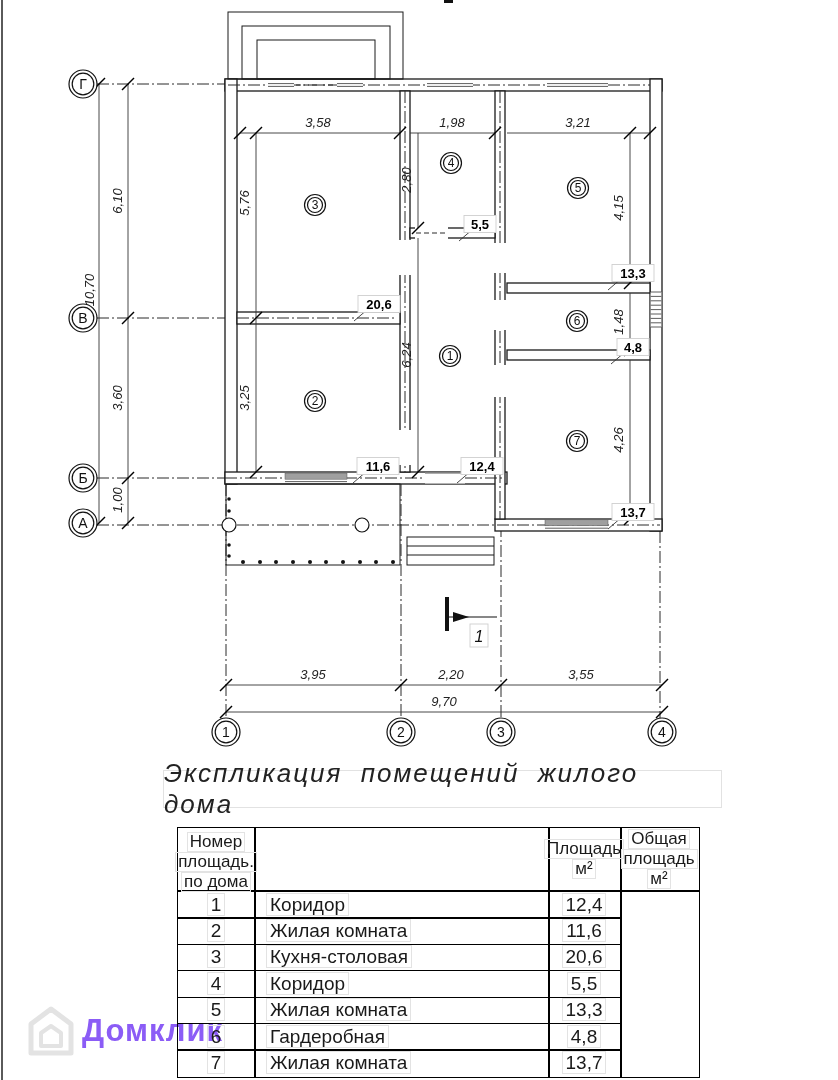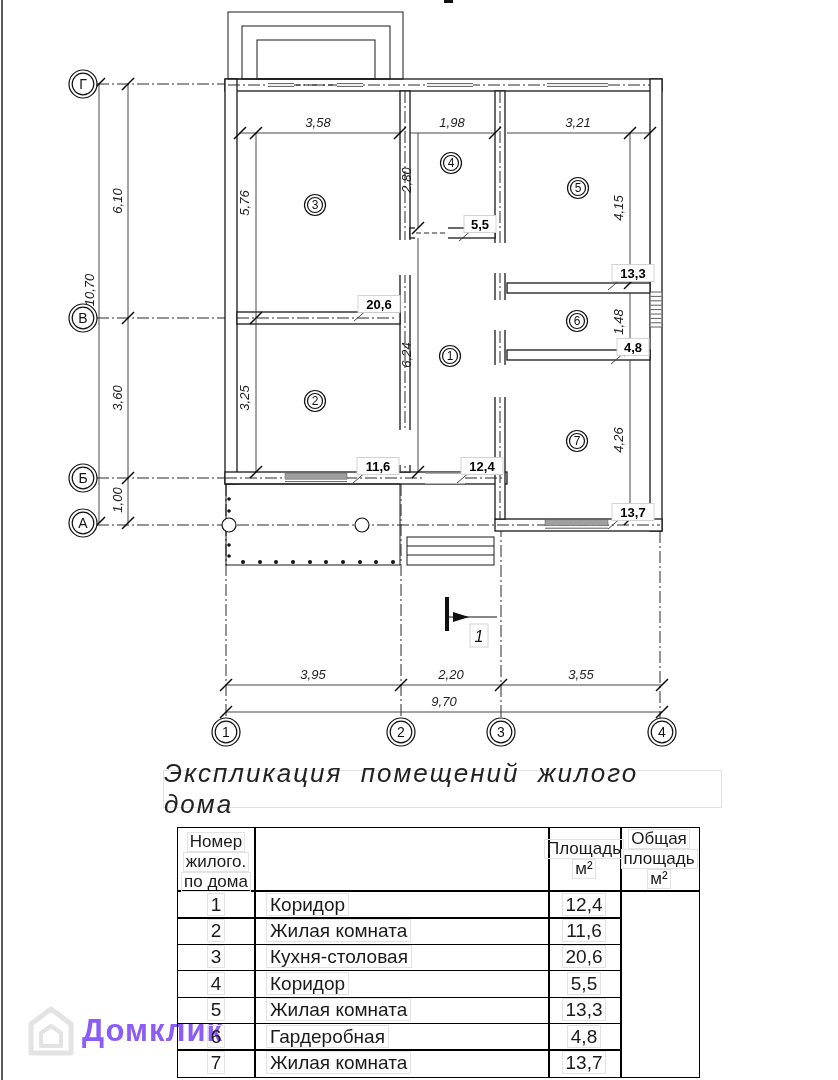--- a/index.html
+++ b/index.html
@@ -333,21 +333,21 @@
     <div class="hdr-line"></div>
     <div class="hl" style="top:89.4px;width:442px"></div>
     <div class="hl" style="top:115.8px;width:442px"></div>
     <div class="hl" style="top:142.2px;width:442px"></div>
     <div class="hl" style="top:168.6px;width:442px"></div>
     <div class="hl" style="top:195px;width:442px"></div>
     <div class="hl" style="top:221.4px;width:442px"></div>
 
     <div class="hcell" style="left:0;top:3px;width:76px;height:62px">
       <span class="obx">Номер</span>
-      <span class="obx">жилого.</span>
+      <span class="obx">площадь.</span>
       <span class="obx">по дома</span>
     </div>
     <div class="hcell" style="left:370px;top:0;width:72px;height:62px">
       <span class="obx">Площадь</span>
       <span class="obx">м²</span>
     </div>
     <div class="hcell" style="left:442px;top:0;width:78px;height:62px">
       <span class="obx">Общая</span>
       <span class="obx">площадь</span>
       <span class="obx">м²</span>

